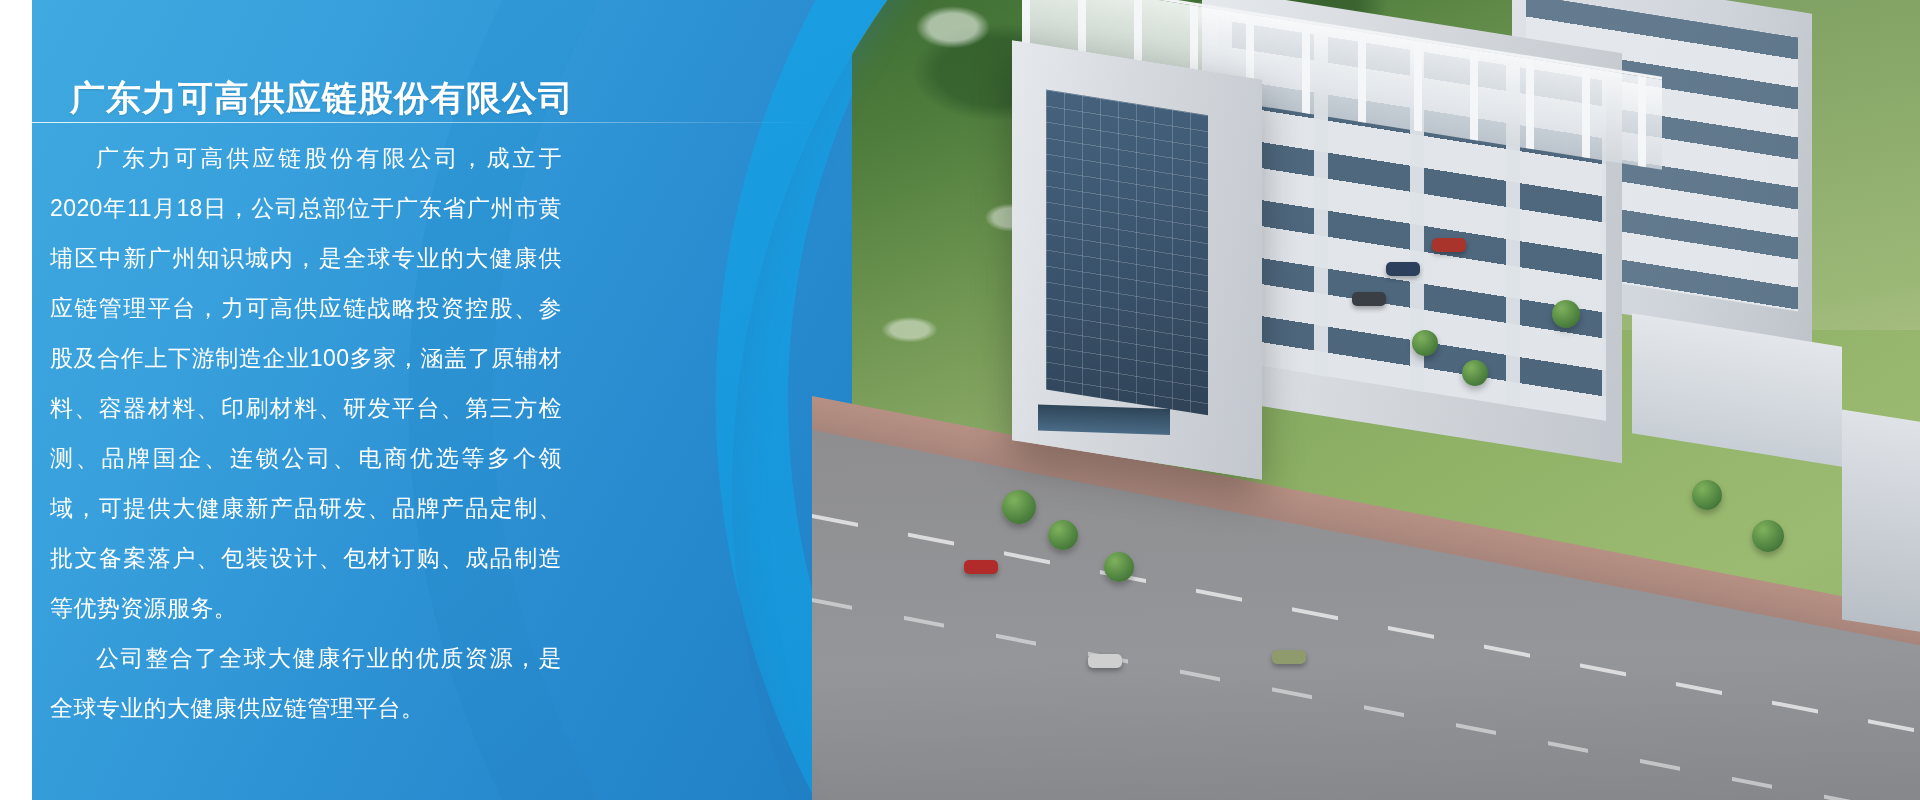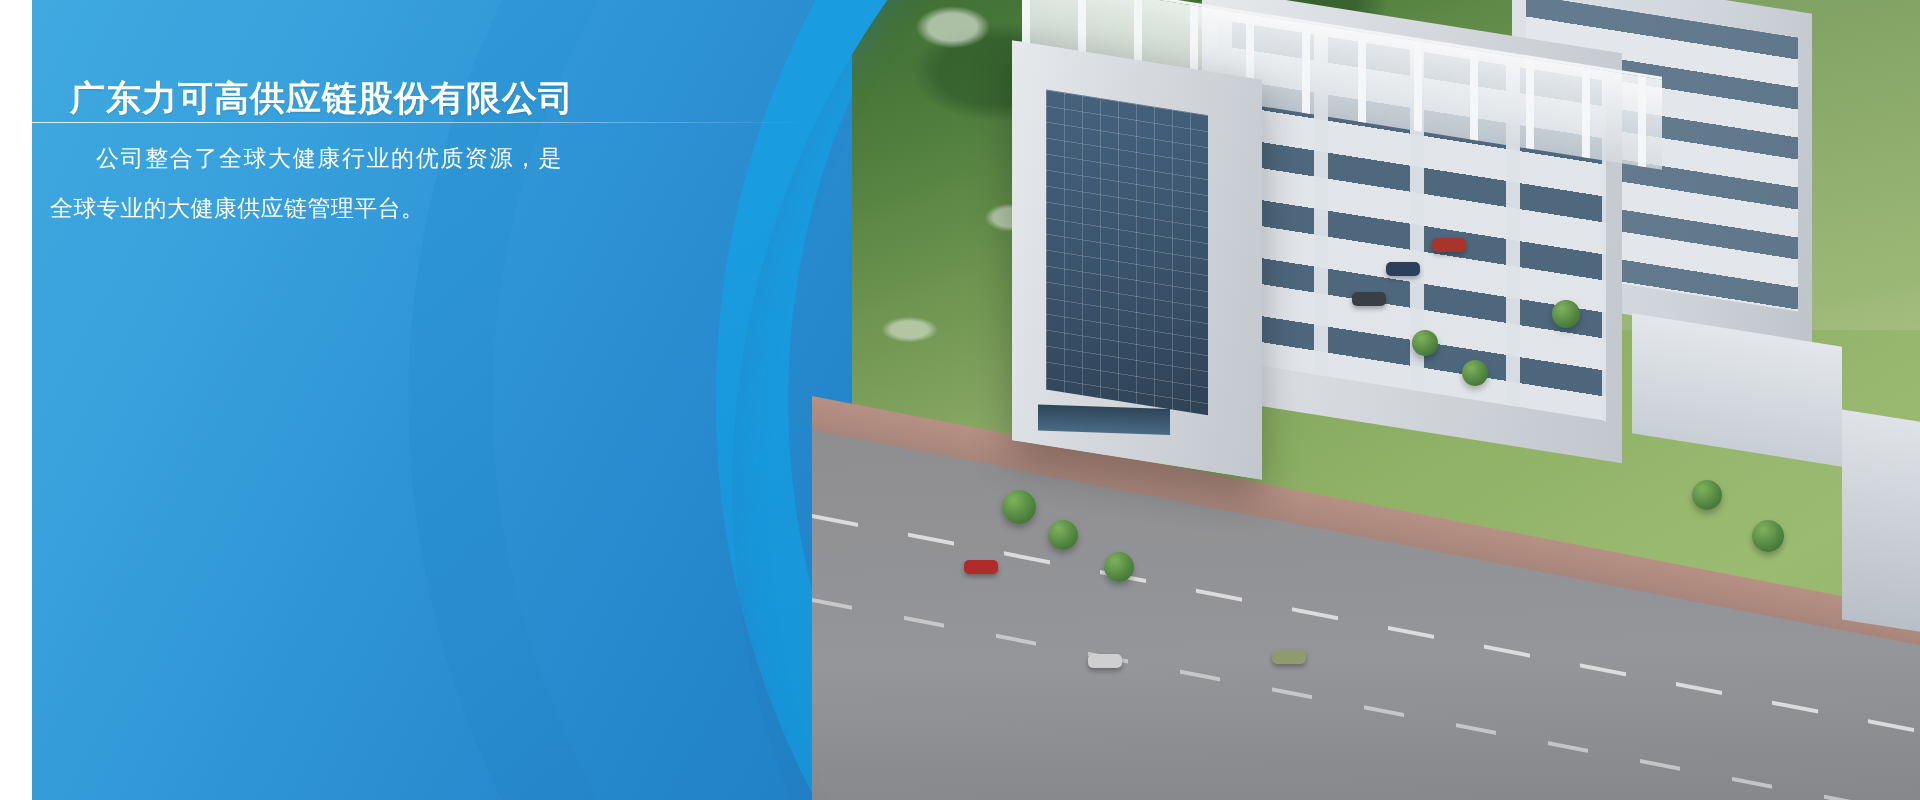--- a/index.html
+++ b/index.html
@@ -343,17 +343,18 @@
       <div class="car" style="left:580px; top:238px; background:#a8342c;"></div>
       <div class="car" style="left:534px; top:262px; background:#2c3f5c;"></div>
       <div class="car" style="left:500px; top:292px; background:#3a3f46;"></div>
     </div>
   </div>
 
   <div class="text-col">
     <h1 class="page-title">广东力可高供应链股份有限公司</h1>
     <div class="title-rule"></div>
     <div class="body-copy">
+      <p>广东力可高供应链股份有限公司，成立于2020年11月18日，公司总部位于广东省广州市黄埔区中新广州知识城内，是全球专业的大健康供应链管理平台，力可高供应链战略投资控股、参股及合作上下游制造企业100多家，涵盖了原辅材料、容器材料、印刷材料、研发平台、第三方检测、品牌国企、连锁公司、电商优选等多个领域，可提供大健康新产品研发、品牌产品定制、批文备案落户、包装设计、包材订购、成品制造等优势资源服务。</p>
       <p>公司整合了全球大健康行业的优质资源，是全球专业的大健康供应链管理平台。</p>
     </div>
   </div>
 
 </div>
 
 </body></html>

